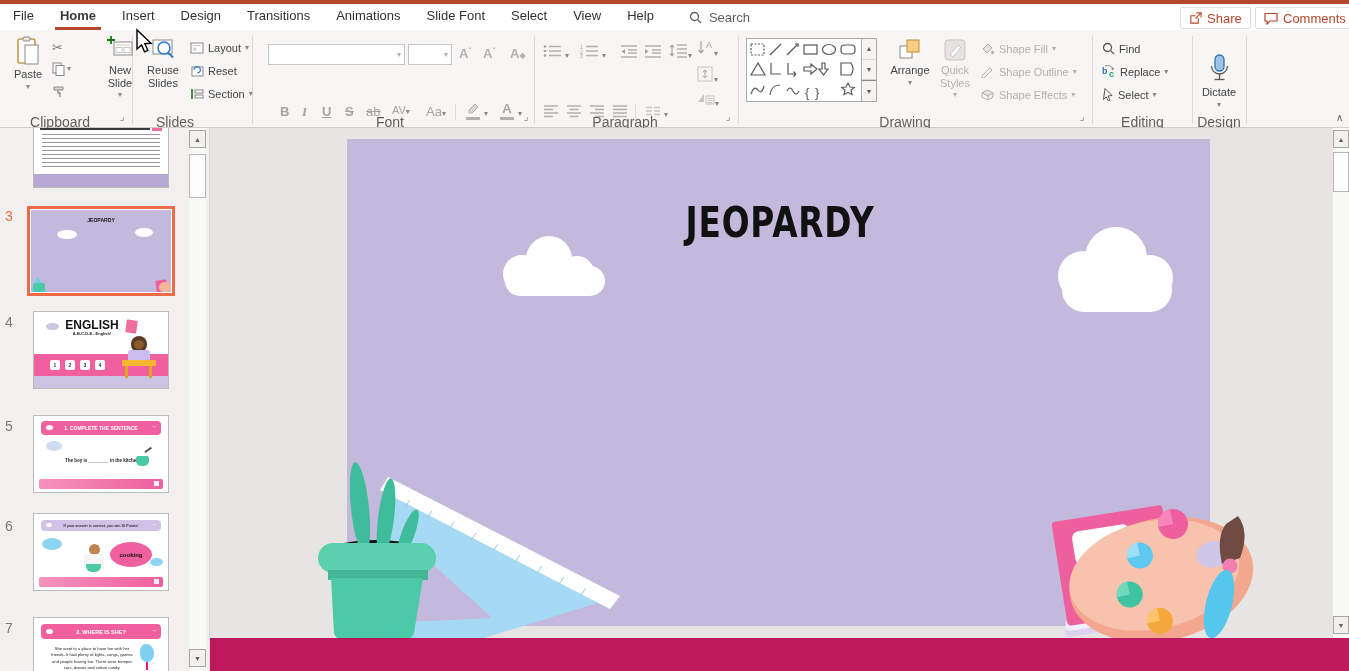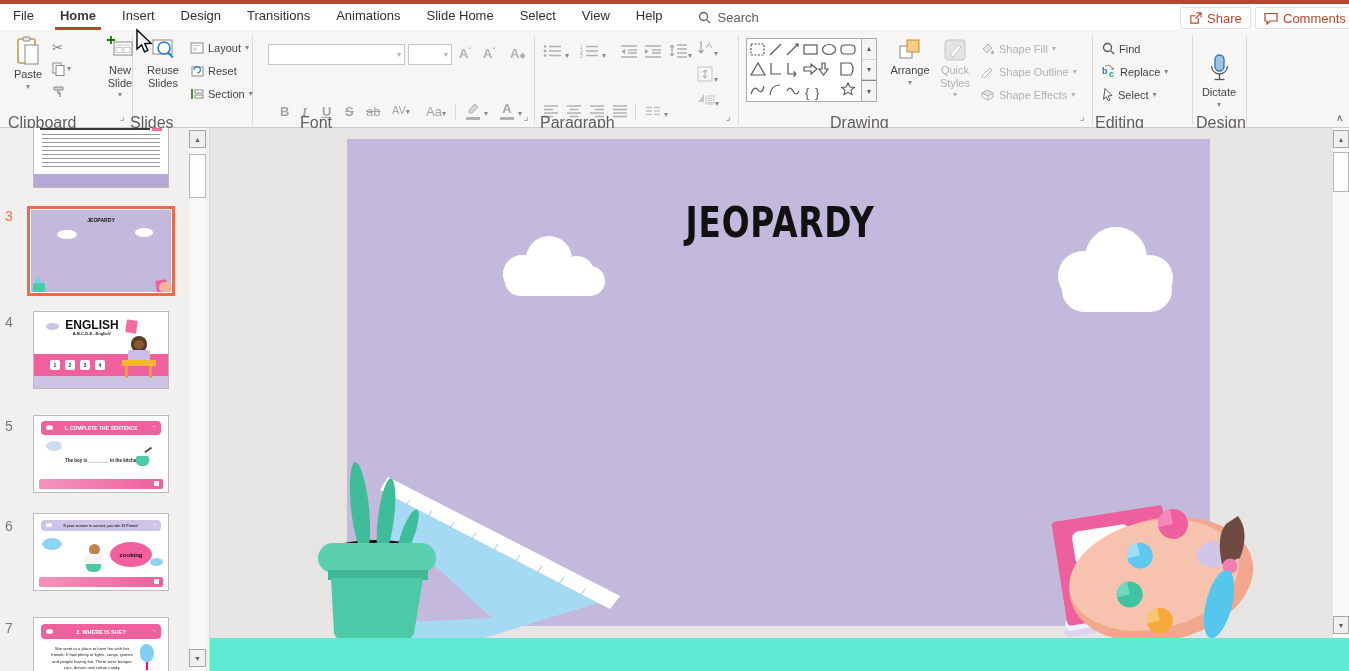--- a/index.html
+++ b/index.html
@@ -1,33 +1,33 @@
 <!DOCTYPE html>
 <html><head>
 <meta charset="utf-8">
 <style>
   *{box-sizing:border-box;margin:0;padding:0}
   body{margin:0;background:#fff}
   .app{position:relative;width:1349px;height:671px;overflow:hidden;
-       font-family:"Liberation Sans","DejaVu Sans",sans-serif;background:#5eead4;font-size:11px;color:#444}
+       font-family:"Liberation Sans","DejaVu Sans",sans-serif;background:#be185d;font-size:11px;color:#444}
   .abs{position:absolute}
   
   .titlestrip{left:0;top:0;width:1349px;height:4px;background:#b7472a}
   
   .menubar{left:0;top:4px;width:1349px;height:26px;background:#ffffff;display:flex;align-items:center}
   .mtab{position:relative;height:26px;line-height:24px;padding:0 13px;font-size:13px;color:#323130;cursor:default;white-space:nowrap}
   .mtab.active{color:#3b3a39;font-weight:700}
   .mtab.active::after{content:"";position:absolute;left:8px;right:8px;bottom:0;height:3px;background:#b7472a}
   .msearch{display:flex;align-items:center;gap:7px;margin-left:22px;color:#605e5c;font-size:13px}
   .topbtn{position:absolute;top:3px;height:22px;display:flex;align-items:center;gap:5px;
           border:1px solid #e1dfdd;background:#fff;padding:0 8px;color:#b7472a;font-size:13px;border-radius:2px}
   
   .ribbon{left:0;top:30px;width:1349px;height:98px;background:#f7f6f5;border-bottom:1px solid #cfcdcb}
   .rdiv{position:absolute;top:6px;width:1px;height:88px;background:#dcdad8}
-  .rlabel{position:absolute;top:84px;font-size:16px;color:#605e5c;text-align:left;white-space:nowrap}
+  .rlabel{position:absolute;top:84px;font-size:14px;color:#605e5c;text-align:center;white-space:nowrap}
   .launcher{position:absolute;top:82px;font-size:10px;color:#8a8886;width:12px;height:12px;line-height:10px;text-align:center}
   .bigbtn{position:absolute;display:flex;flex-direction:column;align-items:center;gap:2px;text-align:center;color:#444}
   .bigbtn .lbl{font-size:11px;line-height:1.15;color:#444;white-space:pre-line}
   .rowbtn{position:absolute;display:flex;align-items:center;gap:4px;color:#444;font-size:11px;white-space:nowrap}
   .dis, .dis *{color:#b3b1af !important}
   .dd{font-size:8px;color:#8a8886;line-height:1}
   .combo{position:absolute;height:21px;background:#fff;border:1px solid #c8c6c4;display:flex;align-items:center;justify-content:flex-end;padding-right:3px}
   .combo .dd{color:#b3b1af}
   .fglyph{position:absolute;top:74px;font-size:13px;color:#a6a4a2;font-weight:700}
   .bar{display:block;width:14px;height:3px;margin-top:1px;background:#b3b1af}
@@ -67,21 +67,21 @@
 
   <div class="abs titlestrip"></div>
 
   <div class="abs menubar">
     <span class="mtab">File</span>
     <span class="mtab active">Home</span>
     <span class="mtab">Insert</span>
     <span class="mtab">Design</span>
     <span class="mtab">Transitions</span>
     <span class="mtab">Animations</span>
-    <span class="mtab">Slide Home</span>
+    <span class="mtab">Slide Font</span>
     <span class="mtab">Select</span>
     <span class="mtab">View</span>
     <span class="mtab">Help</span>
     <span class="msearch">
       <svg width="13" height="13" viewBox="0 0 13 13">
         <circle cx="5.5" cy="5.5" r="4" fill="none" stroke="#605e5c" stroke-width="1.3"></circle>
         <line x1="8.6" y1="8.6" x2="12" y2="12" stroke="#605e5c" stroke-width="1.3"></line>
       </svg>
       <span>Search</span>
     </span>

